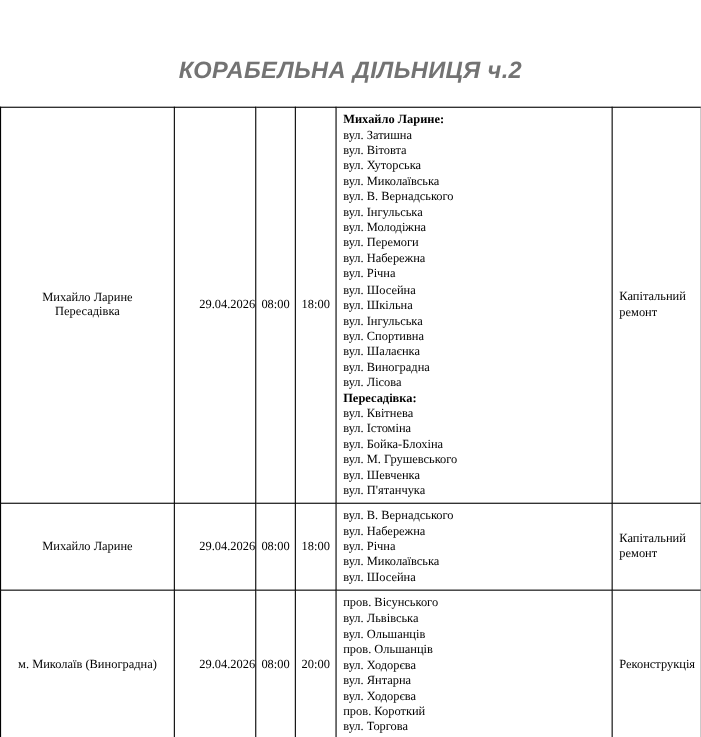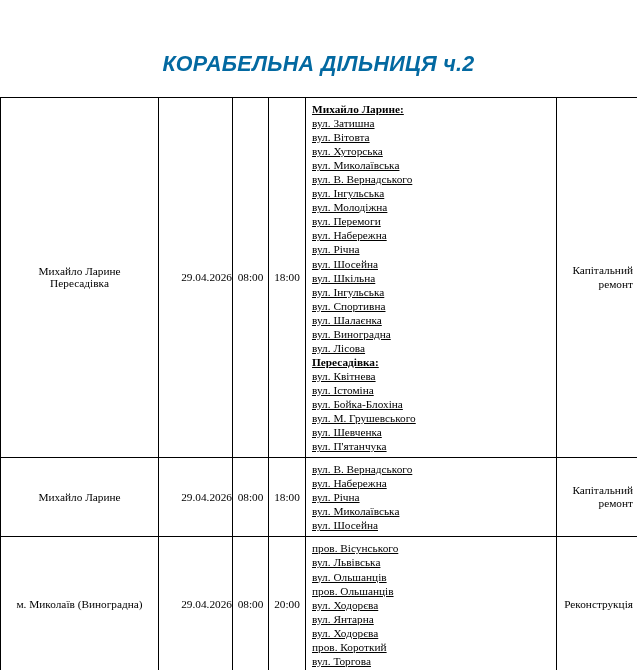--- a/index.html
+++ b/index.html
@@ -27,21 +27,21 @@
     position: absolute;
     left: 0;
     top: 52px;
     width: 637px;
     text-align: center;
     font-family: "Liberation Sans", "DejaVu Sans", sans-serif;
     font-weight: bold;
     font-style: italic;
     font-size: 21.5px;
     letter-spacing: 0.3px;
-    color: #0369a1;
+    color: #737373;
     white-space: nowrap;
   }
 
   
   .outage-table {
     position: absolute;
     left: 0;
     top: 97px;
     width: 637px;
     border-collapse: collapse;
@@ -76,36 +76,35 @@
     text-align: center;
   }
   td.cell-streets {
     vertical-align: top;
     padding: 4px 4px 4px 6px;
     text-align: left;
   }
   td.cell-type {
     padding: 0 4px 0 6px;
     vertical-align: middle;
-    text-align: right;
+    text-align: left;
   }
 
   .locality-line { display: block; white-space: nowrap; }
 
   .street-list {
     margin: 0;
     padding: 0;
     list-style: none;
   }
   .street-list li {
     margin: 0;
     padding: 0;
     line-height: 14.05px;
     white-space: nowrap;
-    text-decoration: underline;
   }
   .street-list li.group-head {
     font-weight: bold;
   }
 
   .type-text { display: block; line-height: 13.5px; }
 </style>
 </head>
 <body>
 

